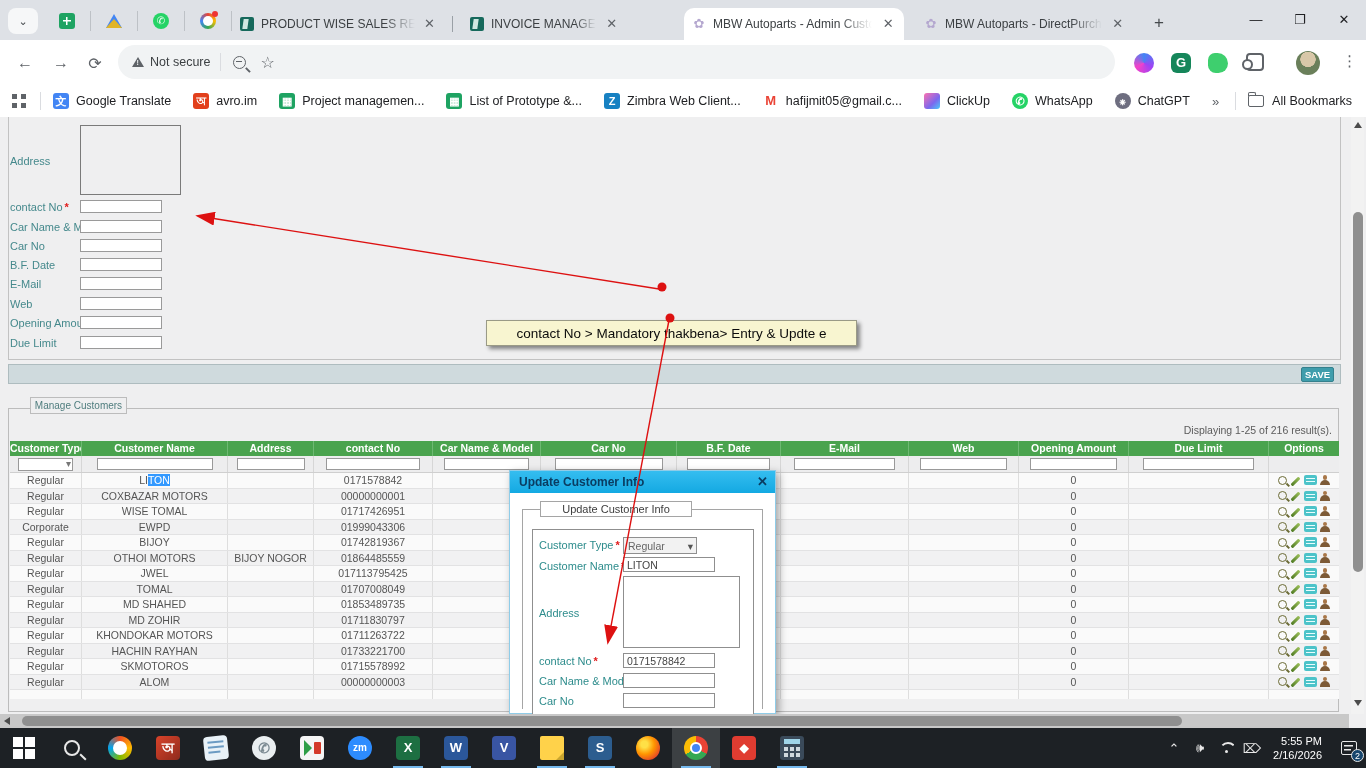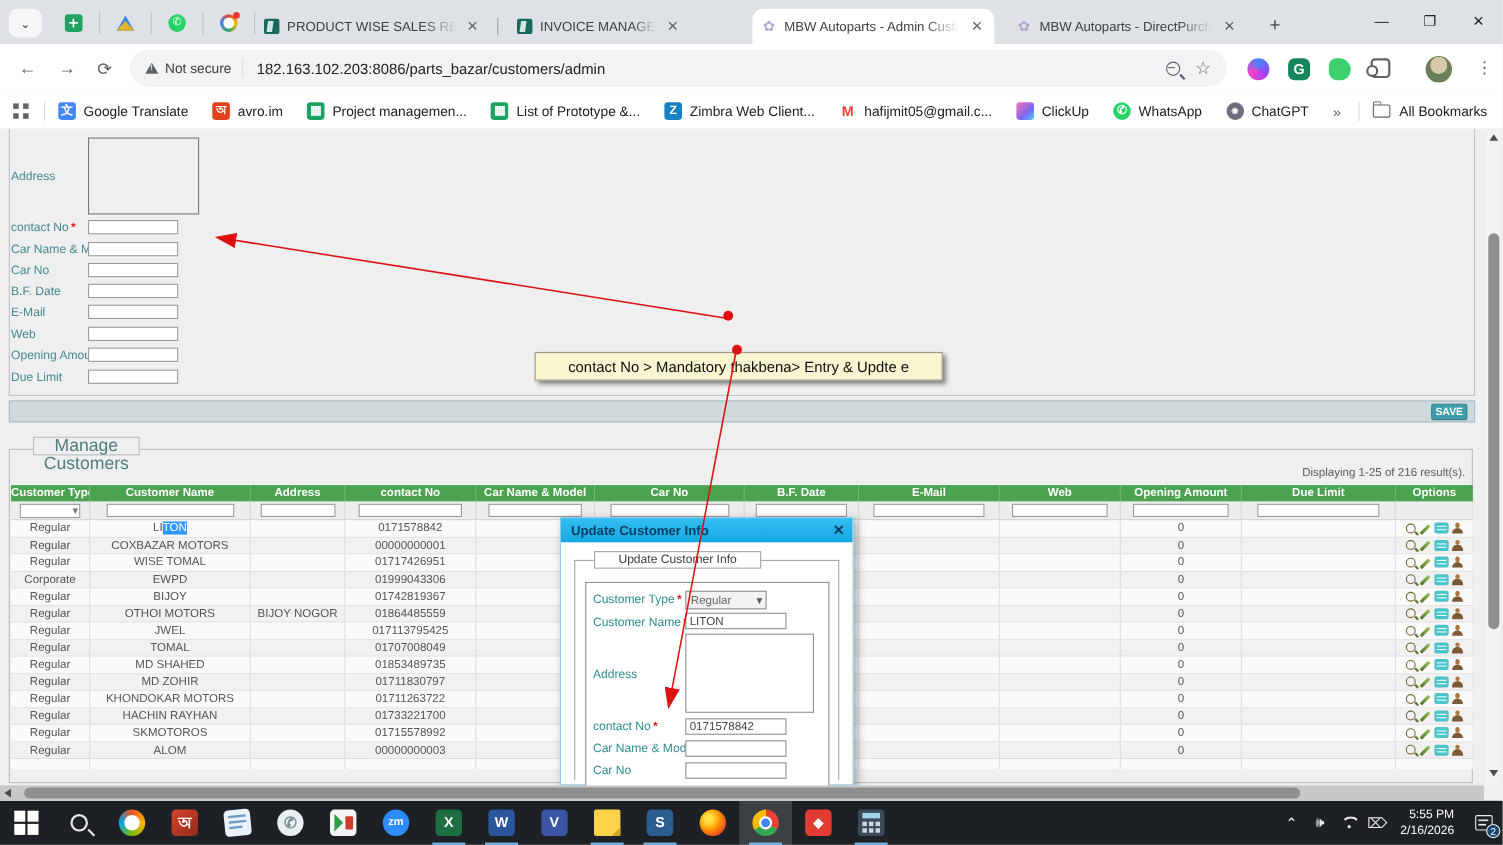--- a/index.html
+++ b/index.html
@@ -84,21 +84,21 @@
   .content { position:absolute; left:0; top:117px; width:1366px; height:611px; background:#efeff0; overflow:hidden; }
   .form-panel { position:absolute; left:8px; top:-2px; width:1333px; height:245px; border:1px solid #c2c2c2; border-top:none; }
   .flabel { position:absolute; left:10px; color:#45898c; font-size:11px; }
   .req { color:#e01b1b; font-weight:bold; margin-left:2px; }
   .finput { position:absolute; left:80px; width:82px; height:13px; border:1px solid #9a9a9a; background:#fff; font-size:10px; padding:0 2px; font-family:"Liberation Sans",sans-serif; }
   .ftextarea { position:absolute; left:80px; top:8px; width:101px; height:70px; border:1px solid #7a7a7a; background:#efeff0; resize:none; }
   .savebar { position:absolute; left:8px; top:247px; width:1333px; height:20px; background:#cfdadd; border:1px solid #aebcbf;padding-left:24px; }
   .savebtn { position:absolute; right:6px; top:2px; width:33px; height:15px; background:#3f9dac; color:#fff; font-size:9.5px; font-weight:bold; border:1px solid #35808d; border-radius:2px; text-align:center; line-height:13px; }
 
   .fieldset { position:absolute; left:8px; top:291px; width:1331px; height:304px; border:1px solid #bcbcbc; }
-  .legendbox { position:absolute; left:30px; top:280px; width:97px; height:17px; background:#efeff0; border:1px solid #bcbcbc; color:#4f7d7e; font-size:16px; text-align:center; line-height:16px; z-index:2; }
+  .legendbox { position:absolute; left:30px; top:280px; width:97px; height:17px; background:#efeff0; border:1px solid #bcbcbc; color:#4f7d7e; font-size:10px; text-align:center; line-height:16px; z-index:2; }
   .results { position:absolute; right:34px; top:307px; color:#5b5b5b; font-size:10.5px; }
 
   .table { position:absolute; left:10px; top:324px; width:1329px; height:258px; overflow:hidden; font-size:11px; }
   .hrow { display:flex; height:15px; background:#4aa34e; }
   .hcell { color:#fff; font-weight:bold; font-size:10.5px; text-align:center; line-height:15px; border-right:1px solid #6fb973; white-space:nowrap; overflow:hidden; }
   .frow { display:flex; height:17px; background:#ededee; border-bottom:1px solid #cfcfcf; }
   .fcell { display:flex; align-items:center; justify-content:center; border-right:1px solid #d6d6d6; }
   .fcell input { width:80%; height:12px; border:1px solid #999; background:#fff; }
   .fselect { width:55px; height:13px; border:1px solid #999; background:#fff; position:relative; }
   .fselect::after { content:"▾"; position:absolute; right:1px; top:-1px; color:#777; font-size:10px; }
@@ -256,21 +256,20 @@
 </div>
 
 <div class="toolbar">
   <div class="nav-ic" style="left:12px">←</div>
   <div class="nav-ic" style="left:48px">→</div>
   <div class="nav-ic" style="left:82px">⟳</div>
   <div class="omnibox">
     <span class="warn-tri"></span>
     <span class="notsecure">Not secure</span>
     <span class="omni-sep"></span>
-    <span class="url">182.163.102.203:8086/parts_bazar/customers/admin</span>
     <span class="omni-right">
       <span class="zoomglass"></span>
       <span class="star">☆</span>
     </span>
   </div>
   <div class="ext-ic ext1" style="left:1134px"></div>
   <div class="ext-ic ext2" style="left:1171px">G</div>
   <div class="ext-ic ext3" style="left:1208px"></div>
   <div class="puzzle" style="left:1246px"></div>
   <div class="avatar" style="left:1296px"></div>

